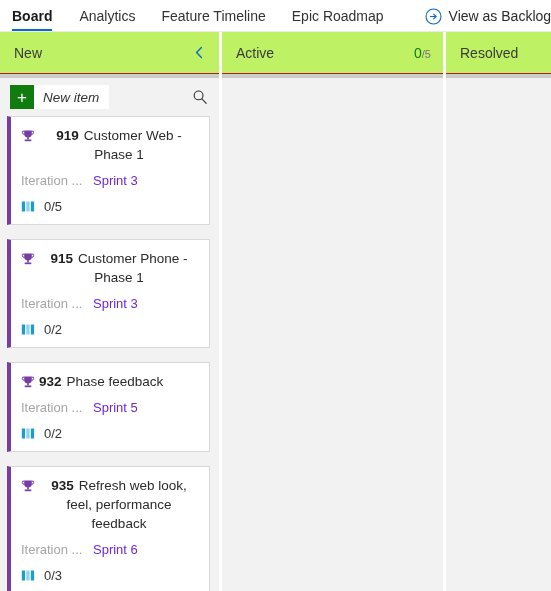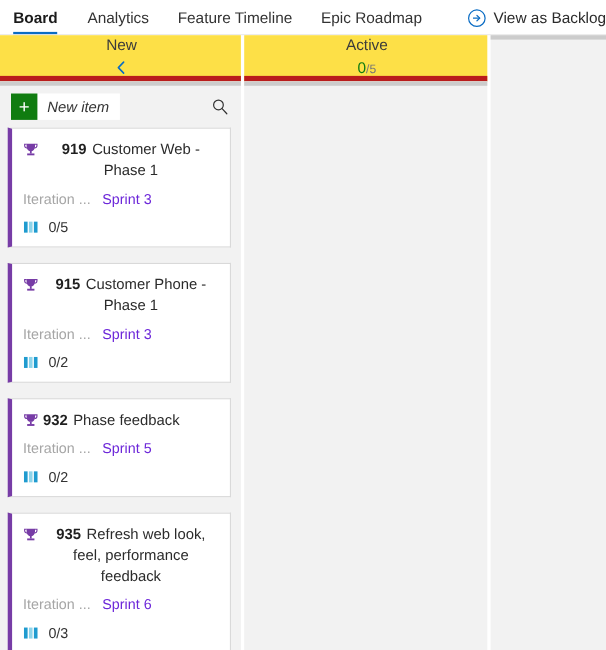--- a/index.html
+++ b/index.html
@@ -77,24 +77,23 @@
   .col-new      { width: 219px; }
   .col-gap      { width: 3px; background:#ffffff; flex: none; }
   .col-active   { width: 221px; }
   .col-resolved { width: 105px; }
 
   .col-header {
     height: 42px;
     display: flex;
     align-items: center;
     padding: 0 12px 0 14px;
-    border-bottom: 5px solid #b91c1c;
-    background: #fde047;
+    border-bottom: 1px solid #b91c1c;
+    background: #bef264;
     position: relative;
-    flex-direction: column;
   }
   .col-title {
     font-size: 14px;
     color: #3b3b3b;
     flex: 1;
     white-space: nowrap;
   }
   .col-count {
     font-size: 14px;
     color: #107c10;
@@ -424,16 +423,19 @@
     <div class="col-header">
       <span class="col-title">Active</span>
       <span class="col-count"><span>0</span><span class="limit">/5</span></span>
     </div>
     <div class="col-body"></div>
   </div>
 
   <div class="col-gap"></div>
 
   <div class="column col-resolved">
+    <div class="col-header">
+      <span class="col-title">Resolved</span>
+    </div>
     <div class="col-body"></div>
   </div>
 
 </div>
 
 </body></html>

